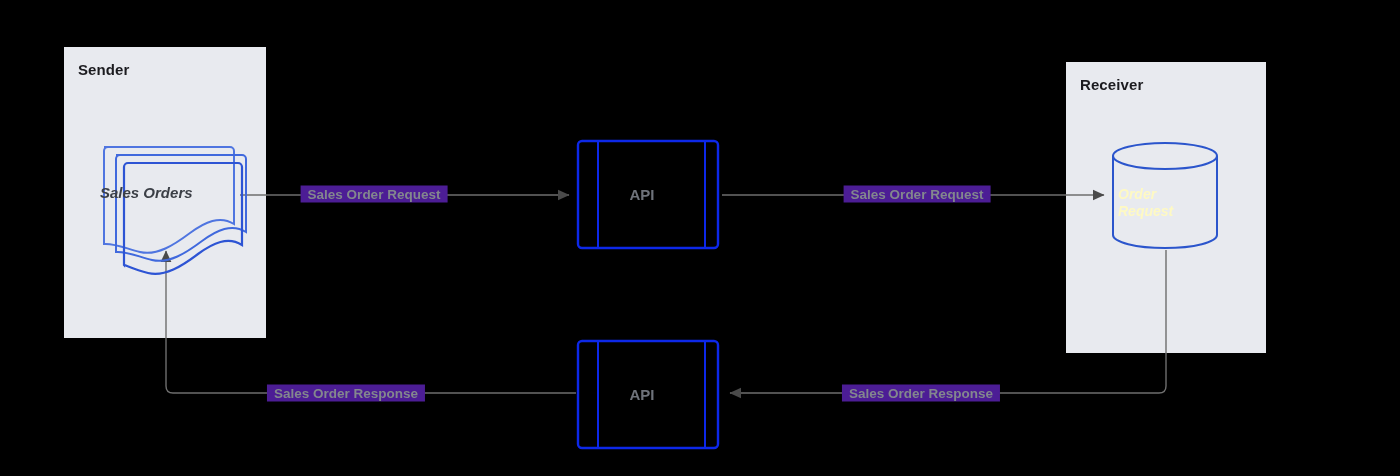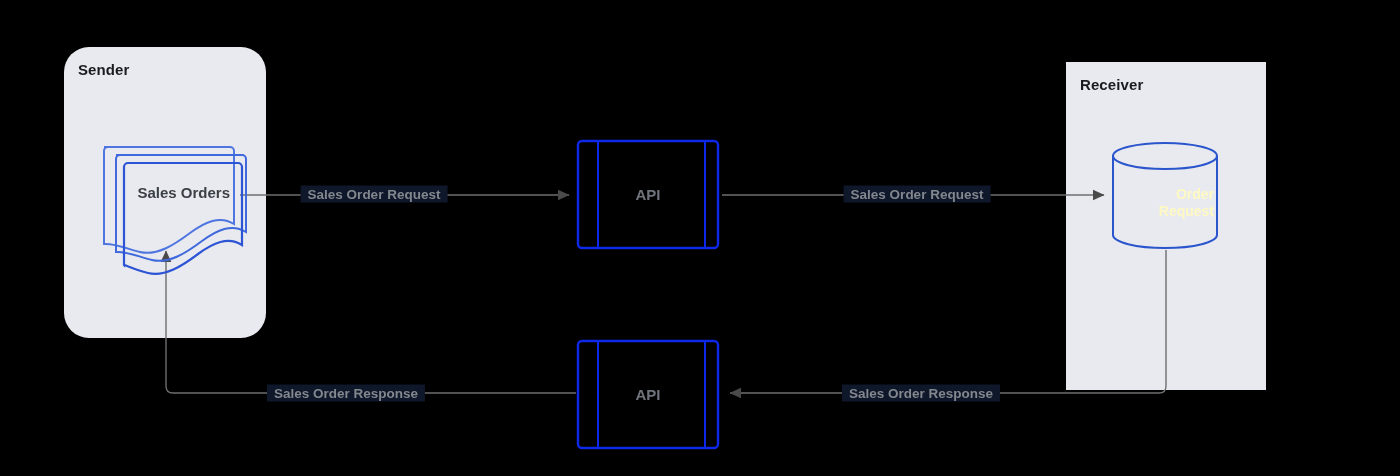--- a/index.html
+++ b/index.html
@@ -14,73 +14,74 @@
     background: #000000;
     overflow: hidden;
     font-family: "Liberation Sans", sans-serif;
   }
   
   .zone {
     position: absolute;
     background: #e8eaef;
     box-sizing: border-box;
   }
-  #sender-zone  { left: 64px;  top: 47px; width: 202px; height: 291px; border-radius: 25px; }
-  #receiver-zone{ left: 1066px;top: 62px; width: 200px; height: 328px; }
+  #sender-zone  { left: 64px;  top: 47px; width: 202px; height: 291px; }
+  #receiver-zone{ left: 1066px;top: 62px; width: 200px; height: 291px; }
   .zone-title {
     position: absolute;
     left: 14px;
     top: 14px;
     font-size: 15px;
     font-weight: bold;
     color: #1b1b1f;
     letter-spacing: .1px;
     white-space: nowrap;
   }
   
   .layer {
     position: absolute;
     left: 0; top: 0;
     width: 1400px; height: 476px;
     overflow: visible;
   }
   
   .node-label {
     position: absolute;
-    text-align: right;
+    text-align: left;
     font-weight: bold;
     color: #43474e;
     pointer-events: none;
     line-height: 1.22;
+    font-style: italic;
   }
   #sales-orders-label {
     left: 100px; top: 184px; width: 130px;
     font-size: 15px; color: #3b3f46;
   }
   #order-db-label {
     left: 1118px; top: 186px; width: 96px;
     font-size: 14px; color: #fef9c3;
   }
   .api-label {
     position: absolute;
-    width: 140px;
+    width: 128px;
     text-align: center;
     font-size: 15px;
     font-weight: bold;
     color: #6f737b;
   }
   #api-top-label    { left: 578px; top: 186px; }
   #api-bottom-label { left: 578px; top: 386px; }
   
   .edge-label {
     position: absolute;
     font-size: 13.5px;
     font-weight: bold;
     color: #83878e;
-    background: #0f172a;
+    background: #4c1d95;
     padding: 0 7px;
     white-space: nowrap;
     line-height: 17px;
     transform: translate(-50%, -50%);
   }
   #label-req-left    { left: 374px;  top: 194px; }
   #label-req-right   { left: 917px;  top: 194px; }
   #label-resp-left   { left: 346px;  top: 393px; }
   #label-resp-right  { left: 921px;  top: 393px; }
 </style>

